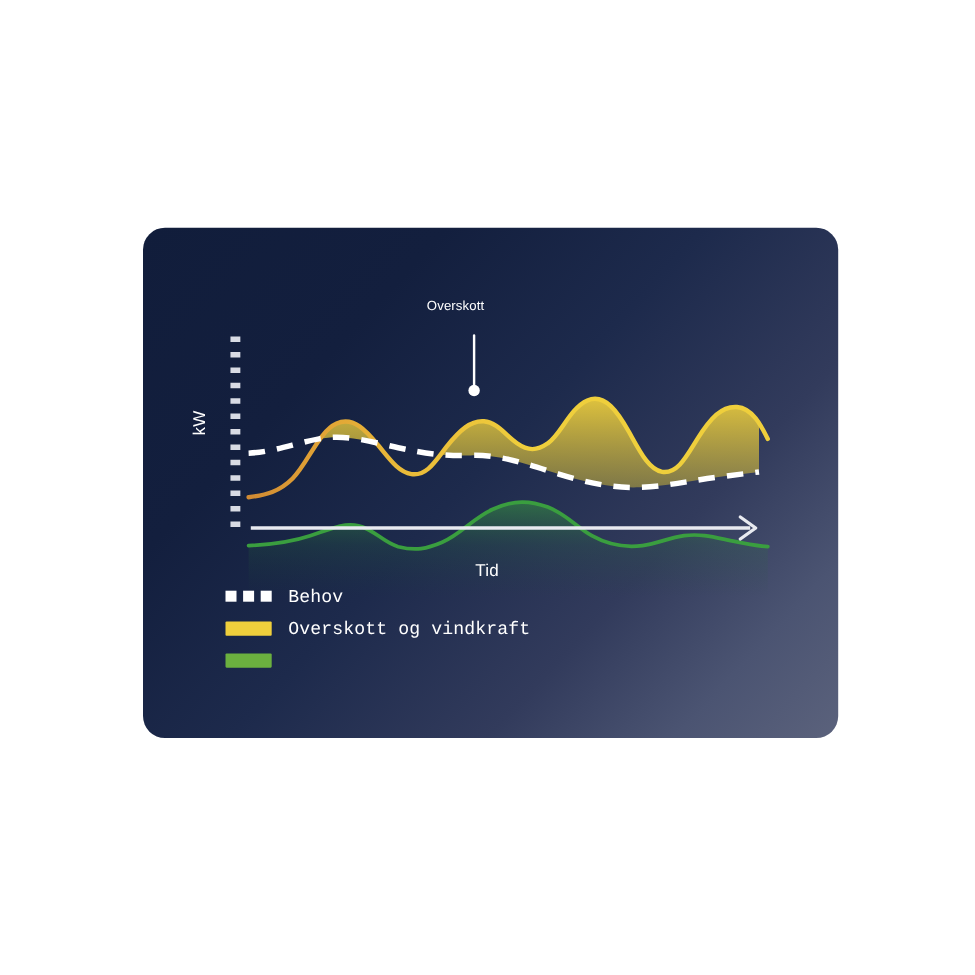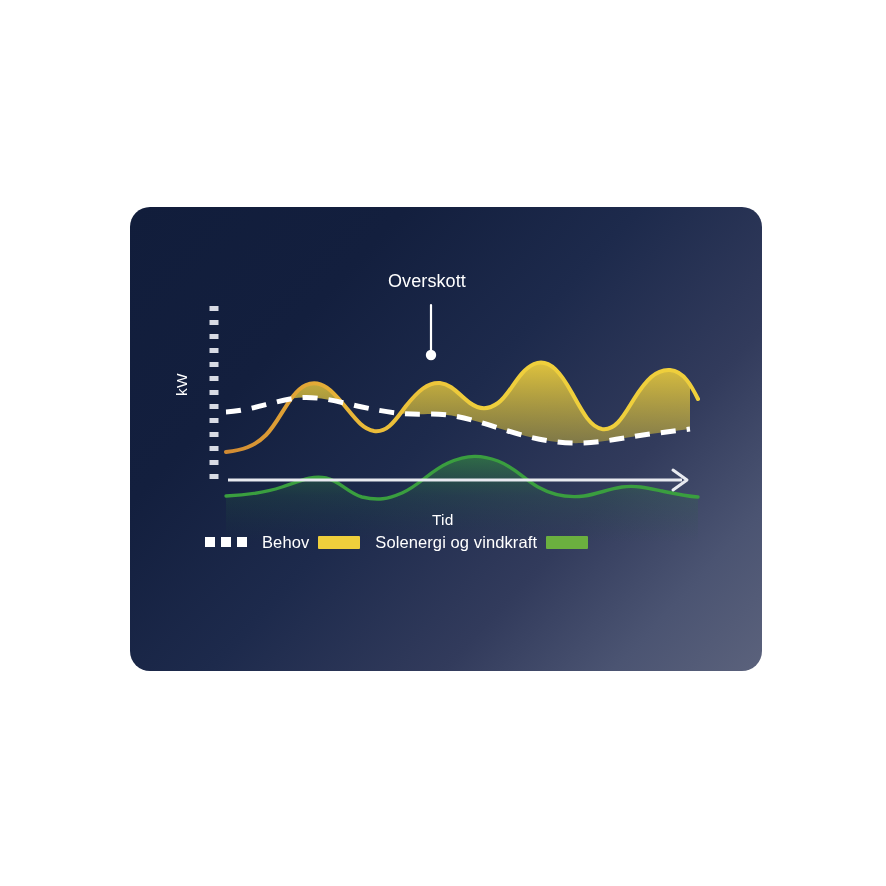--- a/index.html
+++ b/index.html
@@ -57,30 +57,32 @@
   }
   #x-axis-label {
     left: 302px;
     top: 304px;
   }
   #annotation-label {
     position: absolute;
     left: 258px;
     top: 64px;
     color: #ffffff;
-    font-size: 18px;
+    font-size: 12px;
     white-space: nowrap;
     letter-spacing: 0.1px;
   }
   #legend {
     position: absolute;
     left: 75px;
     top: 325px;
     display: flex;
+    flex-direction: column;
     gap: 9px;
+    font-family: Liberation Mono, monospace;
   }
   .legend-row {
     display: flex;
     align-items: center;
     height: 20px;
   }
   .legend-swatch {
     width: 42px;
     height: 13px;
     margin-right: 15px;
@@ -203,21 +205,21 @@
         <span class="legend-swatch dashed">
           <i></i>
             <i></i>
             <i></i>
         </span>
         <span class="legend-text">Behov</span>
       </div>
 
       <div class="legend-row">
         <span class="legend-swatch" style="background:#efcf3c"></span>
-        <span class="legend-text">Solenergi og vindkraft</span>
+        <span class="legend-text">Overskott og vindkraft</span>
       </div>
 
       <div class="legend-row">
         <span class="legend-swatch" style="background:#6bb03f"></span>
       </div>
 
     </div>
   </div>
 </div>
 

